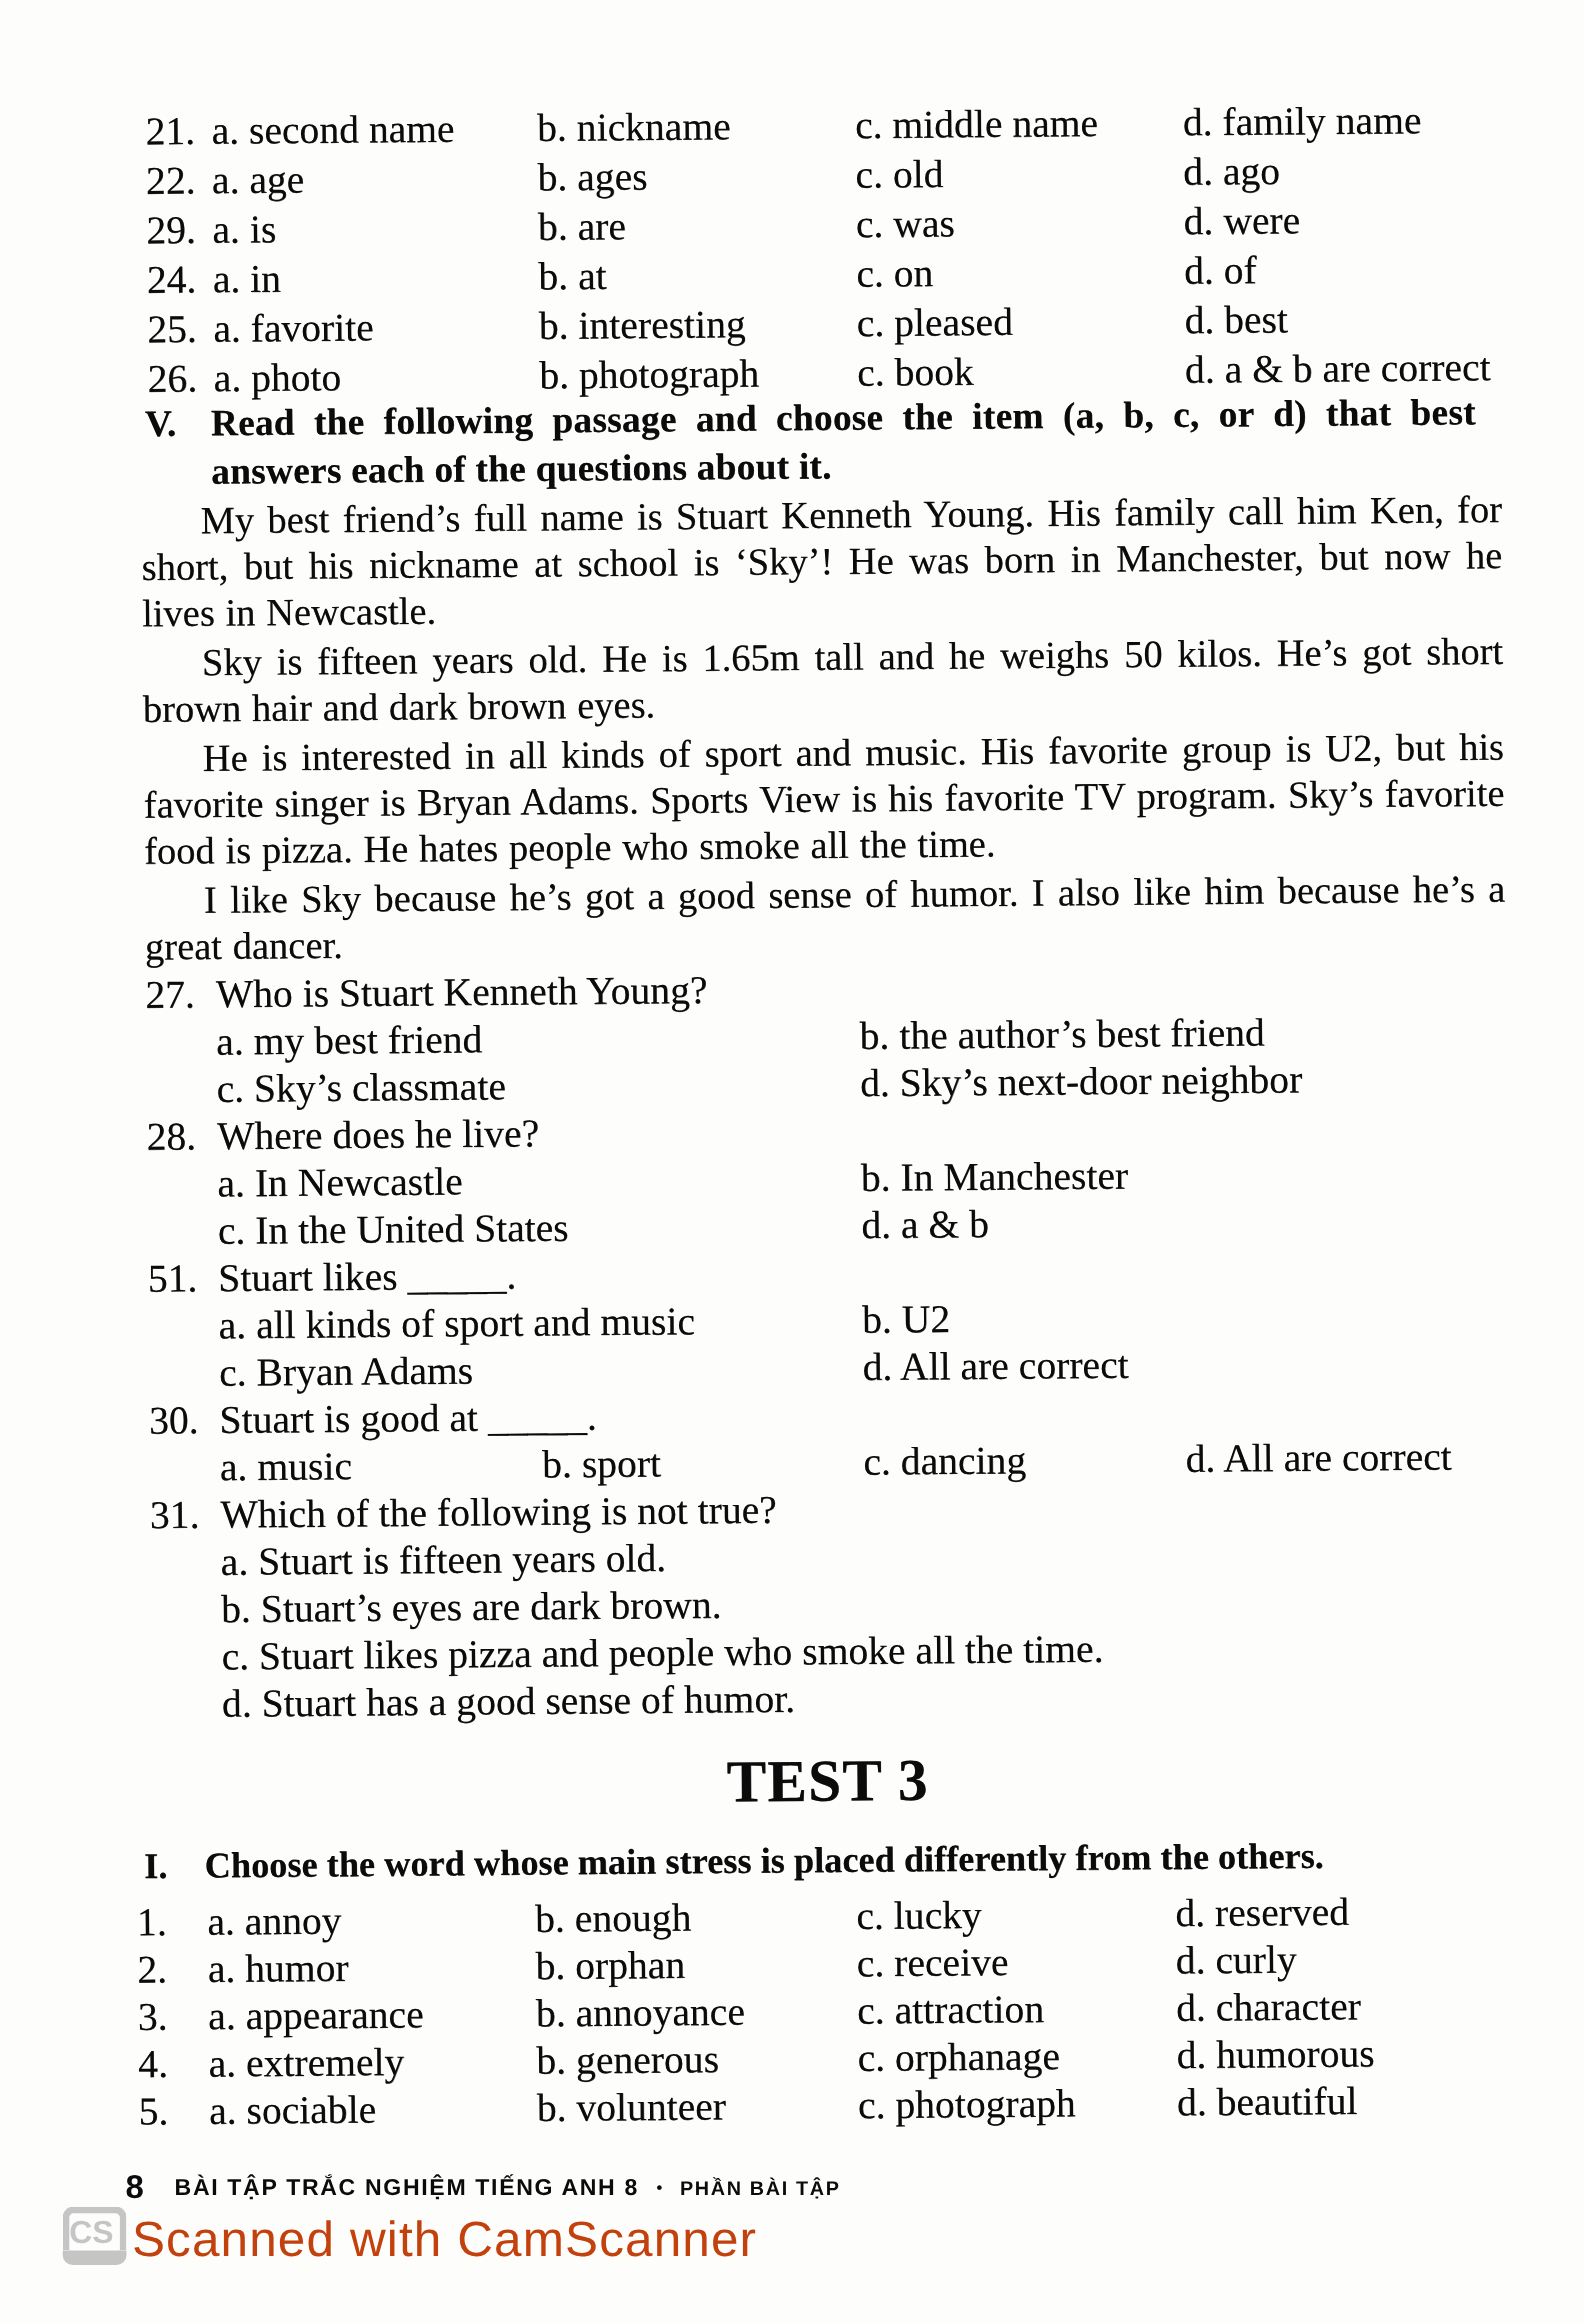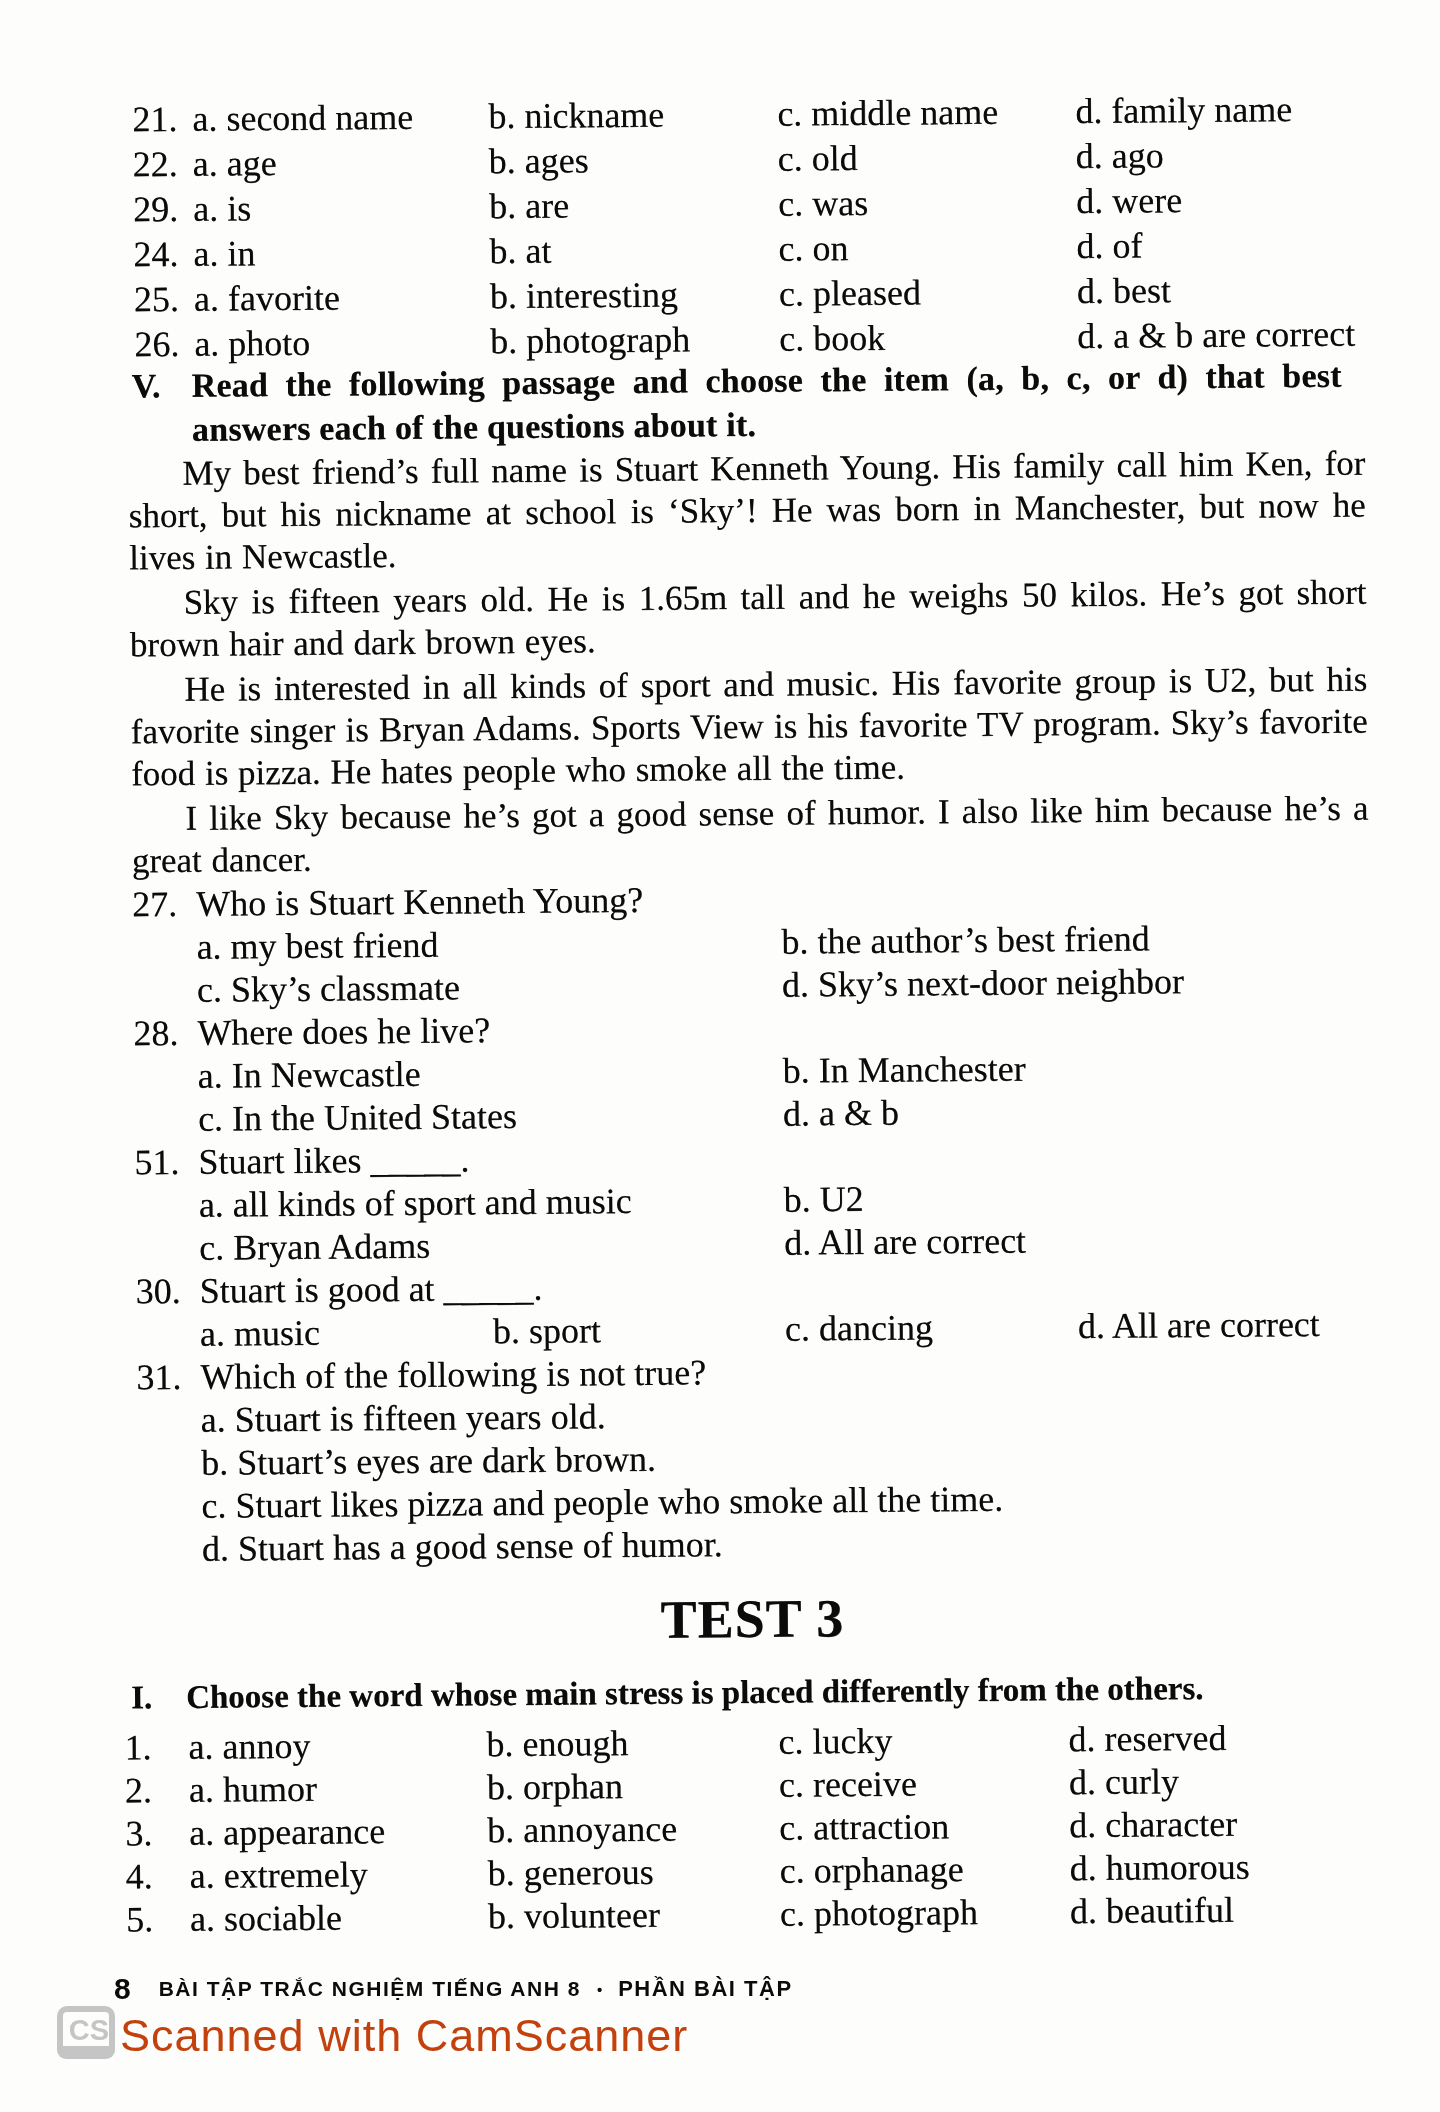--- a/index.html
+++ b/index.html
@@ -48,27 +48,27 @@
   .stress{position:absolute;top:1726px;left:0;right:0;font-size:36px;}
   .srow{display:grid;grid-template-columns:64px 298px 292px 290px auto;
         padding-left:118px;height:43px;line-height:43px;white-space:nowrap;}
 
   
   .footer{position:absolute;top:1971px;left:0;height:36px;display:flex;align-items:center;
           font-family:"Liberation Sans", sans-serif;font-weight:bold;text-shadow:none;}
   .pnum{margin-left:114px;font-size:30px;}
   .btitle{margin-left:28px;font-size:21px;letter-spacing:1.5px;}
   .bullet{margin:0 16px;font-size:15px;}
-  .ftitle2{font-size:22px;letter-spacing:1.5px;}
+  .ftitle2{font-size:18px;letter-spacing:1.5px;}
 
   
   .wm{position:absolute;left:0;top:0;width:100%;height:100%;pointer-events:none;text-shadow:none;}
   .cs-logo{position:absolute;left:57px;top:2006px;width:58px;height:52px;}
   .cs-box{box-sizing:border-box;width:58px;height:40px;border:6px solid #c5c5c5;
-          border-radius:10px 10px 0 0;border-bottom:none;text-align:right;
+          border-radius:10px 10px 0 0;border-bottom:none;text-align:left;
           font-family:"Liberation Sans", sans-serif;font-weight:bold;font-size:29px;
           line-height:36px;color:#c5c5c5;}
   .cs-bar{width:58px;height:13px;background:#c5c5c5;border-radius:0 0 9px 9px;}
   .wm-text{position:absolute;left:120px;top:2011px;font-family:"Liberation Sans", sans-serif;
            font-size:45px;line-height:50px;color:#c2410c;letter-spacing:1px;white-space:nowrap;}
 </style>
 </head>
 <body>
 
 <div class="page">

